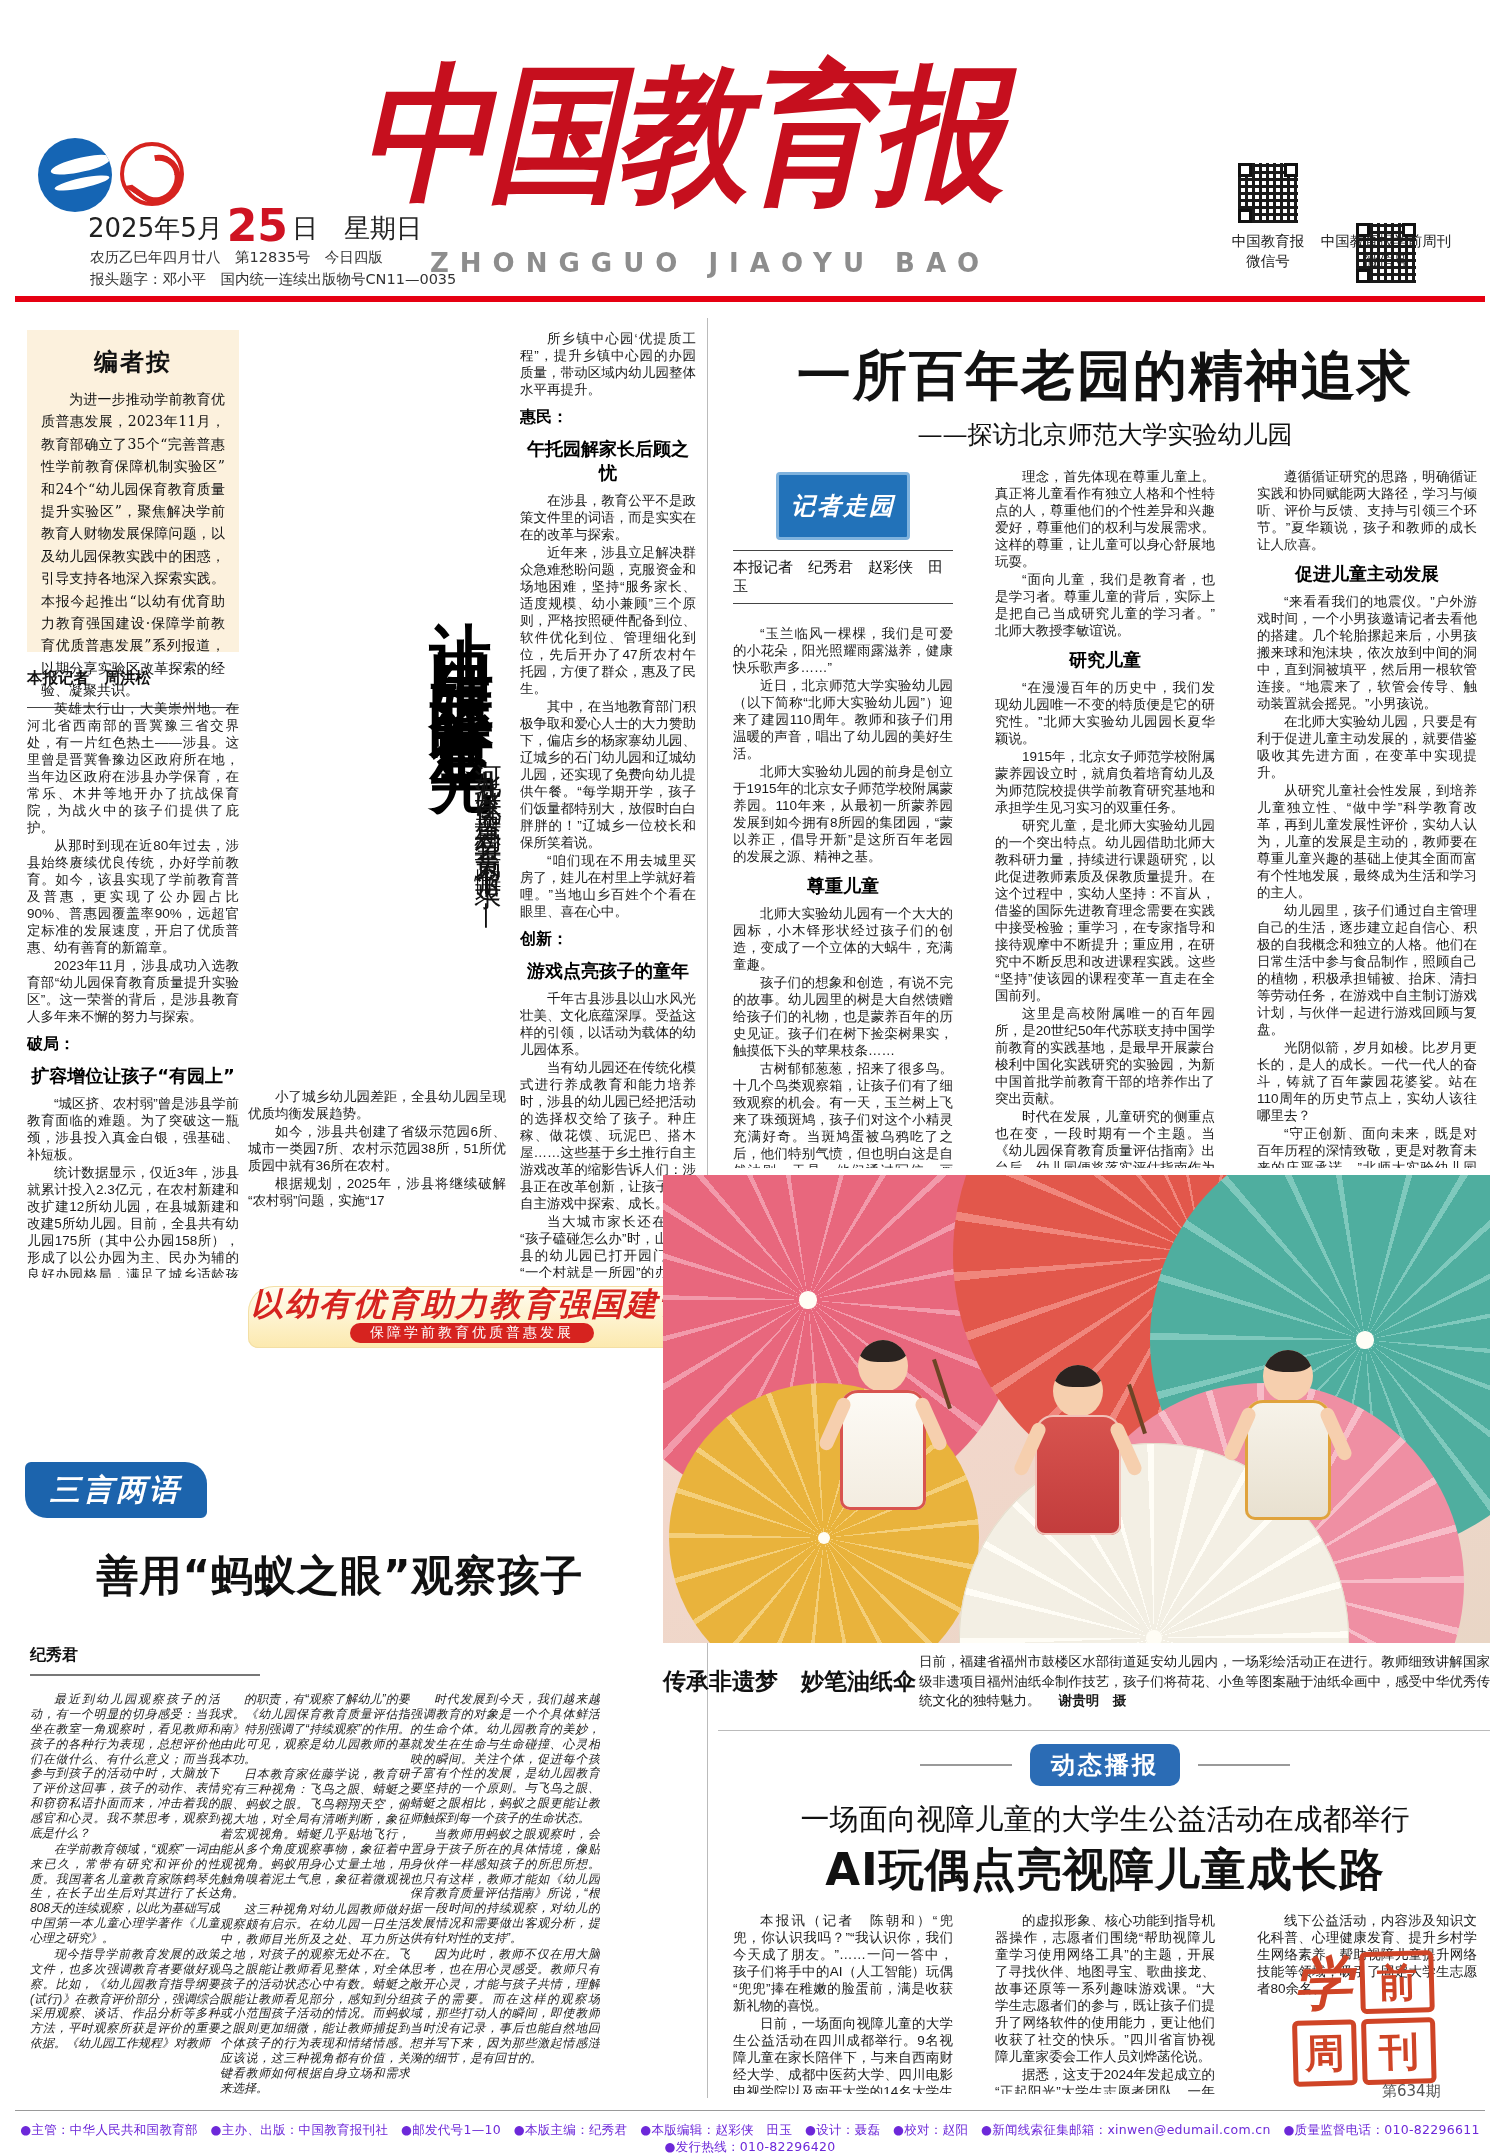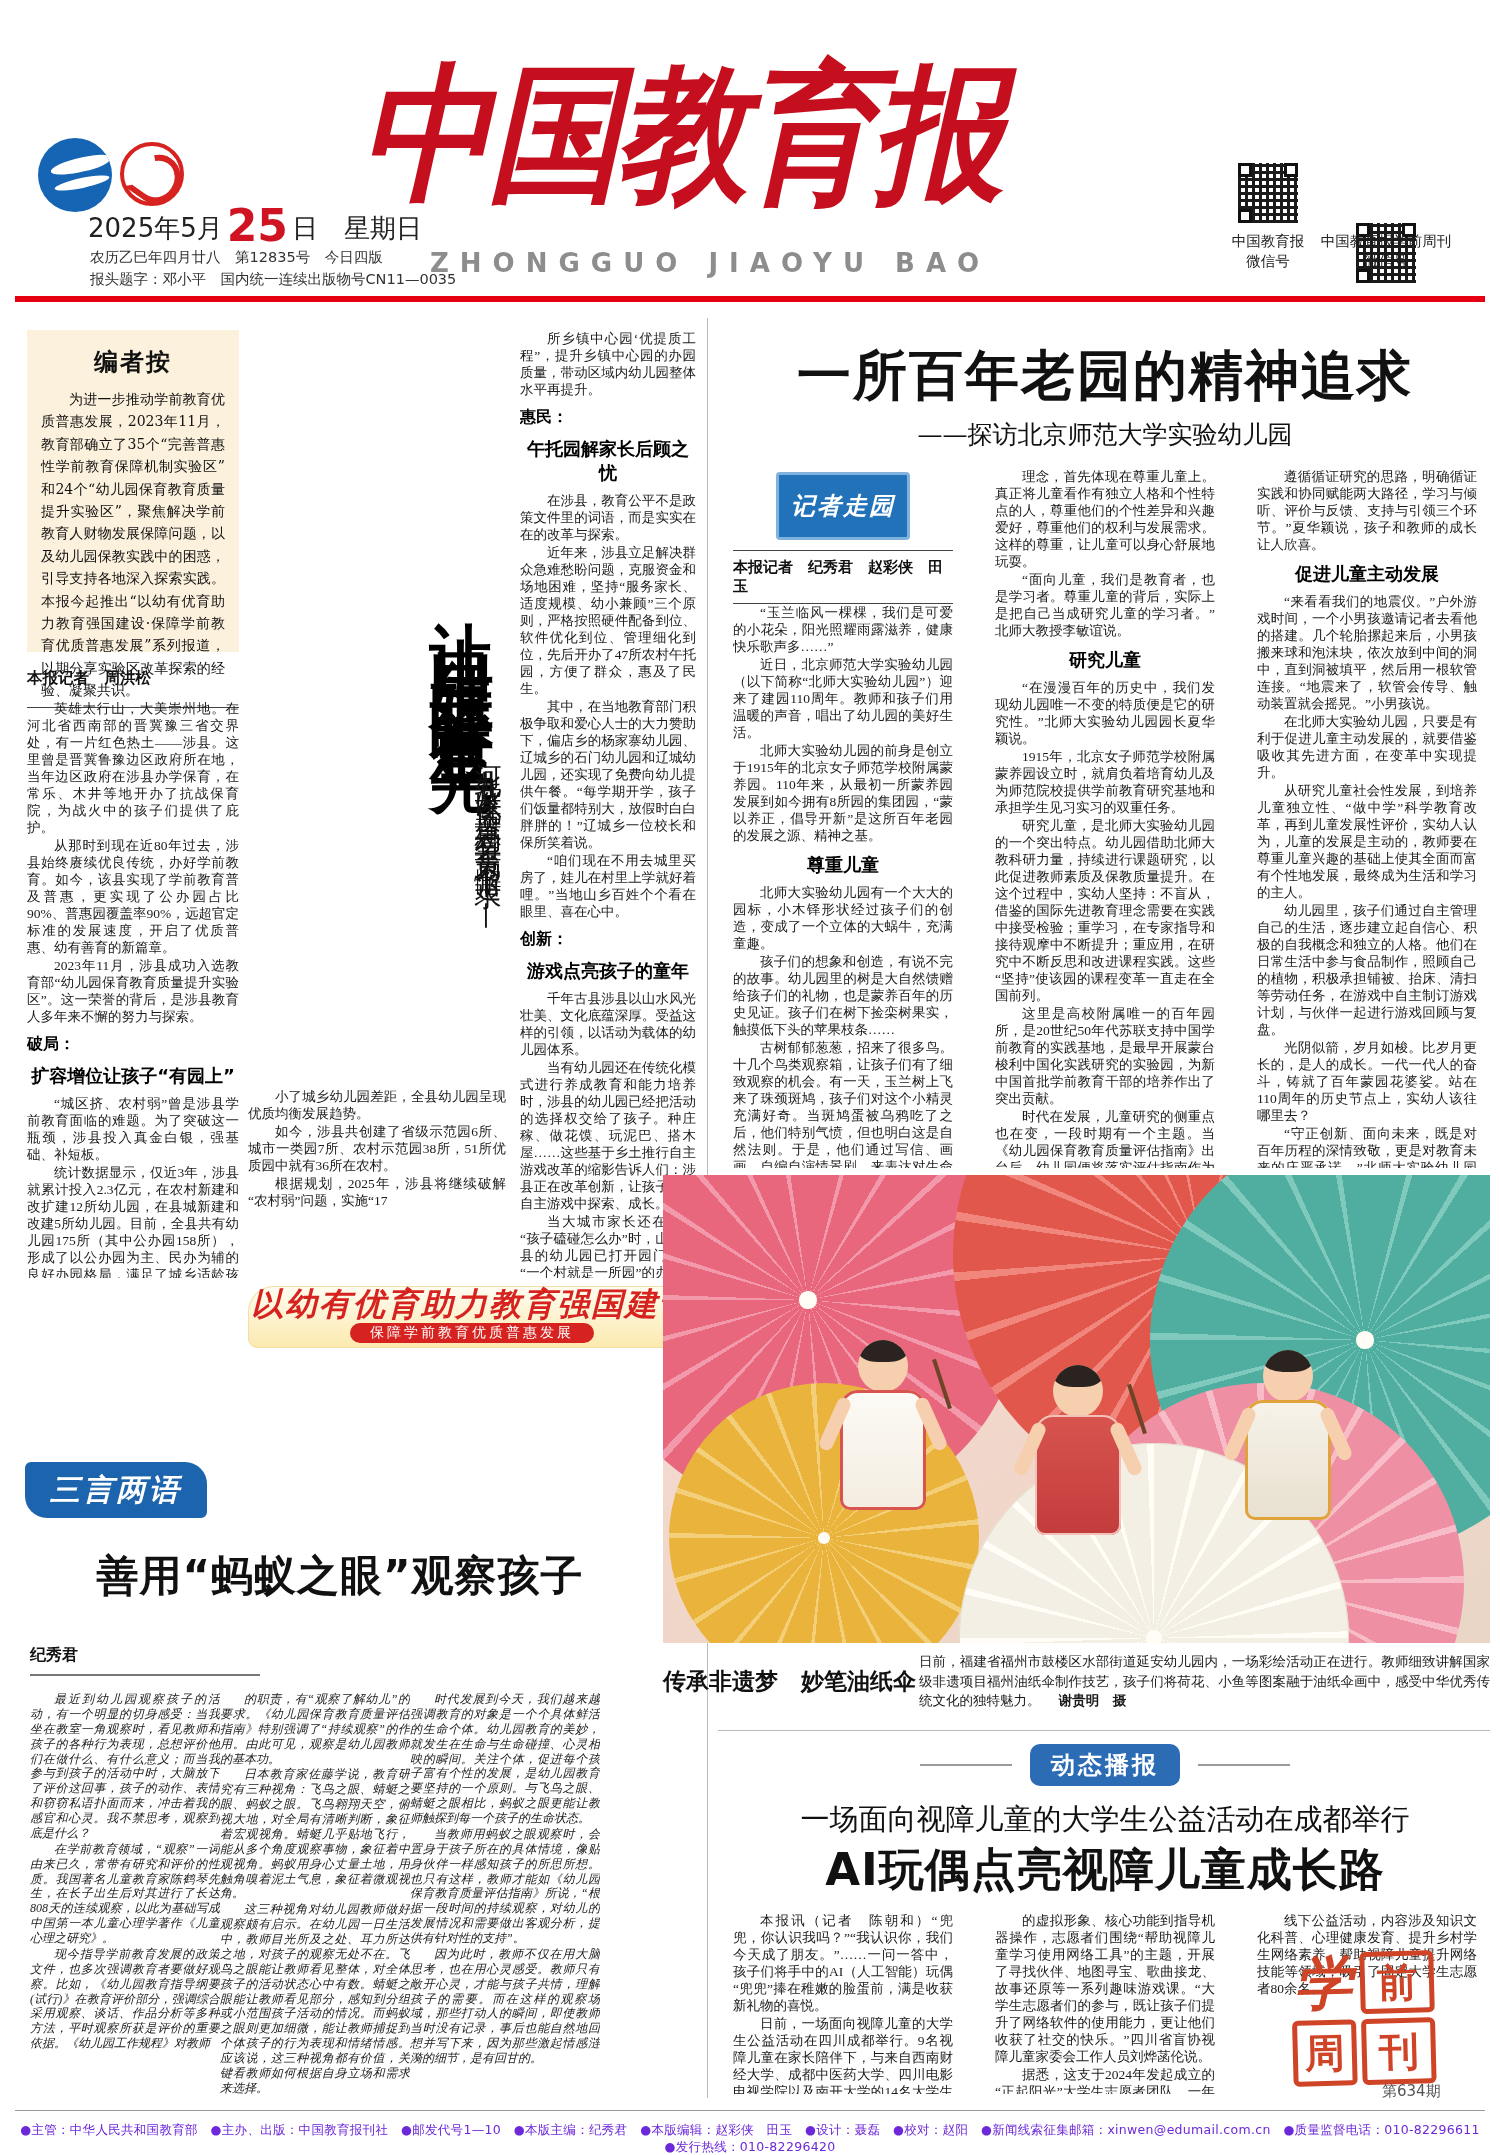--- a/index.html
+++ b/index.html
@@ -26,21 +26,21 @@
       repeating-linear-gradient(0deg,#1a1a1a 0 3px,#fff 3px 7px);position:relative;}
   .qr .f{position:absolute;width:14px;height:14px;border:3px solid #111;background:#fff;box-sizing:border-box;}
   .qr .f1{left:0;top:0;} .qr .f2{right:0;top:0;} .qr .f3{left:0;bottom:0;}
   .qr1{left:1238px;top:163px;} .qr2{left:1356px;top:163px;}
   .qr-label{width:150px;text-align:center;font-size:14.5px;color:#222;line-height:1.35;}
   .qrl1{left:1193px;top:232px;} .qrl2{left:1311px;top:232px;}
   .red-rule{left:15px;top:296px;width:1470px;height:6px;background:#e60012;}
 
   
   .para{font-size:13.5px;line-height:1.26;text-align:justify;text-indent:2em;margin:0 0 1px 0;color:#1a1a1a;
-        font-family:Liberation Serif, serif;}
+        font-family:Liberation Sans, sans-serif;}
   .subhead{font-weight:bold;text-align:center;font-size:18px;margin:9px 0 7px;color:#000;
         font-family:"DejaVu Sans","Liberation Sans",sans-serif;}
   .kicker-line{font-weight:bold;font-size:16px;margin:9px 0 1px;color:#000;
         font-family:"DejaVu Sans","Liberation Sans",sans-serif;}
   .clip{overflow:hidden;}
 
   
   .editor-box{left:27px;top:330px;width:212px;height:322px;background:#fcf1dd;box-sizing:border-box;padding:16px 14px;}
   .editor-box h3{margin:0 0 10px;text-align:center;font-size:24px;letter-spacing:2px;}
   .editor-box p{margin:0;font-size:14px;line-height:1.6;text-align:justify;text-indent:2em;
@@ -64,21 +64,21 @@
   .hdiv1{left:718px;top:1730px;width:772px;height:1px;background:#bbb;}
 
   
   .feat-title{left:720px;top:340px;width:770px;text-align:center;font-size:54px;font-weight:bold;letter-spacing:2px;}
   .feat-sub{left:720px;top:418px;width:770px;text-align:center;font-size:25px;color:#111;
         font-family:"DejaVu Serif","Liberation Serif",serif;}
   .feat-cols{left:733px;top:468px;width:744px;height:700px;display:flex;gap:42px;}
   .feat-col{width:220px;height:700px;overflow:hidden;}
   .walk-badge{width:128px;height:62px;background:#2272b9;border:3px solid #7fb2dd;border-radius:4px;color:#fff;
         display:flex;align-items:center;justify-content:center;font-size:24px;font-weight:bold;font-style:italic;letter-spacing:2px;margin:4px auto 10px;}
-  .feat-byline{font-weight:bold;font-size:15px;border-top:1.5px solid #444;border-bottom:1.5px solid #444;padding:7px 0;margin-bottom:0;}
+  .feat-byline{font-weight:normal;font-size:15px;border-top:1.5px solid #444;border-bottom:1.5px solid #444;padding:7px 0;margin-bottom:21px;}
 
   
   .photo{left:663px;top:1175px;width:827px;height:468px;overflow:hidden;background:linear-gradient(160deg,#f4e0de,#f2d7cb 45%,#e9d6c6);}
   .umb{position:absolute;border-radius:50%;}
   .umb::after{content:"";position:absolute;left:48%;top:48%;width:4%;height:4%;border-radius:50%;background:#fffdf5;}
   .u1{left:-70px;top:-90px;width:430px;height:430px;background:repeating-conic-gradient(#e8677d 0 14deg,#f29aab 14deg 16deg);}
   .u2{left:290px;top:-170px;width:500px;height:500px;background:repeating-conic-gradient(#e2574b 0 12deg,#f0867c 12deg 14deg);}
   .u3{right:-90px;top:-50px;width:430px;height:430px;background:repeating-conic-gradient(#4fae9f 0 14deg,#7fc9bd 14deg 16deg);}
   .u4{left:6px;top:208px;width:310px;height:310px;background:repeating-conic-gradient(#e9b33c 0 15deg,#f4cf7a 15deg 17deg);}
   .u5{right:26px;bottom:-140px;width:400px;height:400px;background:repeating-conic-gradient(#ef8fa3 0 13deg,#f7bcc8 13deg 15deg);}

